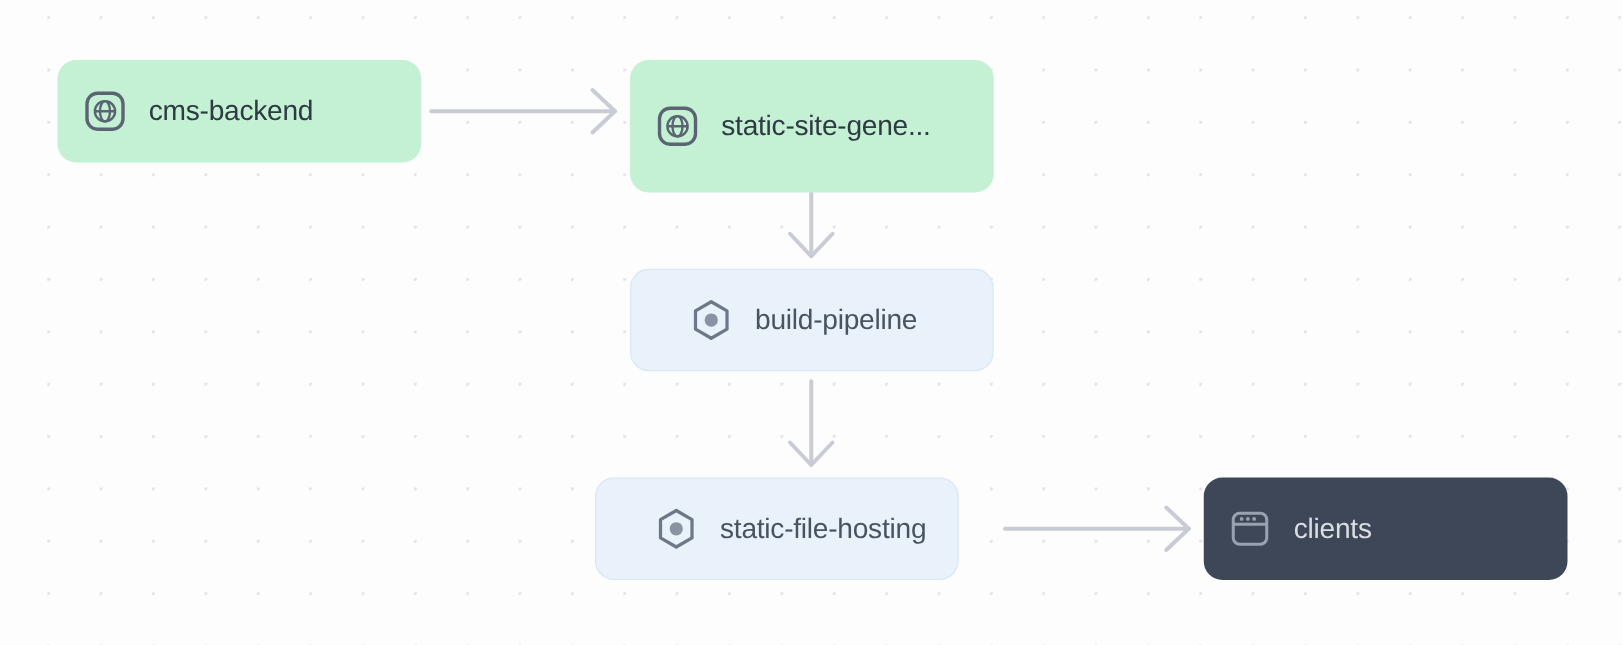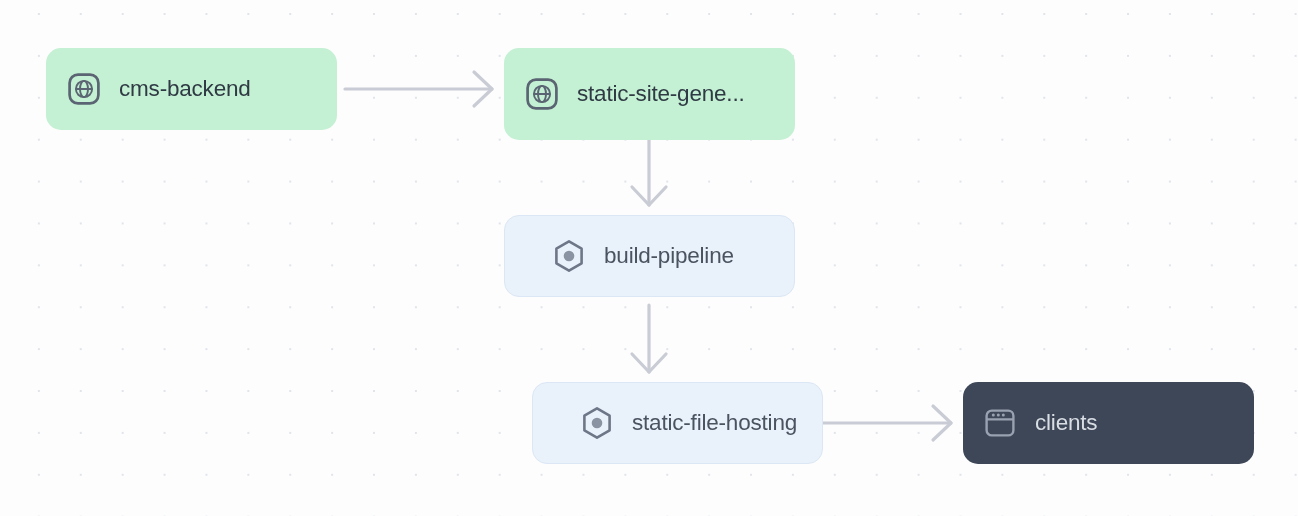--- a/index.html
+++ b/index.html
@@ -119,21 +119,21 @@
       <svg width="34" height="34" viewBox="0 0 34 34" xmlns="http://www.w3.org/2000/svg">
         <rect x="2.6" y="2.6" width="28.8" height="28.8" rx="8.4" ry="8.4" fill="none" stroke="#5a6472" stroke-width="2.7"></rect>
         <circle cx="17" cy="17" r="8.1" fill="none" stroke="#5a6472" stroke-width="1.9"></circle>
         <line x1="8.9" y1="17" x2="25.1" y2="17" stroke="#5a6472" stroke-width="1.9"></line>
         <ellipse cx="17" cy="17" rx="4" ry="8.1" fill="none" stroke="#5a6472" stroke-width="1.9"></ellipse>
       </svg>
     </span>
     <span class="node-label">cms-backend</span>
   </div>
 
-  <div class="node node-green" style="left:504px; top:48px; width:291px; height:92px;">
+  <div class="node node-green" style="left:504px; top:48px; width:291px; height:106px;">
     <span class="node-icon">
       <svg width="34" height="34" viewBox="0 0 34 34" xmlns="http://www.w3.org/2000/svg">
         <rect x="2.6" y="2.6" width="28.8" height="28.8" rx="8.4" ry="8.4" fill="none" stroke="#5a6472" stroke-width="2.7"></rect>
         <circle cx="17" cy="17" r="8.1" fill="none" stroke="#5a6472" stroke-width="1.9"></circle>
         <line x1="8.9" y1="17" x2="25.1" y2="17" stroke="#5a6472" stroke-width="1.9"></line>
         <ellipse cx="17" cy="17" rx="4" ry="8.1" fill="none" stroke="#5a6472" stroke-width="1.9"></ellipse>
       </svg>
     </span>
     <span class="node-label">static-site-gene...</span>
   </div>
@@ -141,21 +141,21 @@
   <div class="node node-blue" style="left:504px; top:215px; width:291px; height:82px;">
     <span class="node-icon">
       <svg width="34" height="34" viewBox="0 0 34 34" xmlns="http://www.w3.org/2000/svg">
         <path d="M17 2.4 L29.6 9.7 L29.6 24.3 L17 31.6 L4.4 24.3 L4.4 9.7 Z" fill="none" stroke="#6d7787" stroke-width="2.6" stroke-linejoin="round"></path>
         <circle cx="17" cy="17" r="5.3" fill="#8a93a2"></circle>
       </svg>
     </span>
     <span class="node-label">build-pipeline</span>
   </div>
 
-  <div class="node node-blue" style="left:532px; top:382px; width:291px; height:82px;">
+  <div class="node node-blue" style="left:476px; top:382px; width:291px; height:82px;">
     <span class="node-icon">
       <svg width="34" height="34" viewBox="0 0 34 34" xmlns="http://www.w3.org/2000/svg">
         <path d="M17 2.4 L29.6 9.7 L29.6 24.3 L17 31.6 L4.4 24.3 L4.4 9.7 Z" fill="none" stroke="#6d7787" stroke-width="2.6" stroke-linejoin="round"></path>
         <circle cx="17" cy="17" r="5.3" fill="#8a93a2"></circle>
       </svg>
     </span>
     <span class="node-label">static-file-hosting</span>
   </div>
 
   <div class="node node-dark" style="left:963px; top:382px; width:291px; height:82px;">

